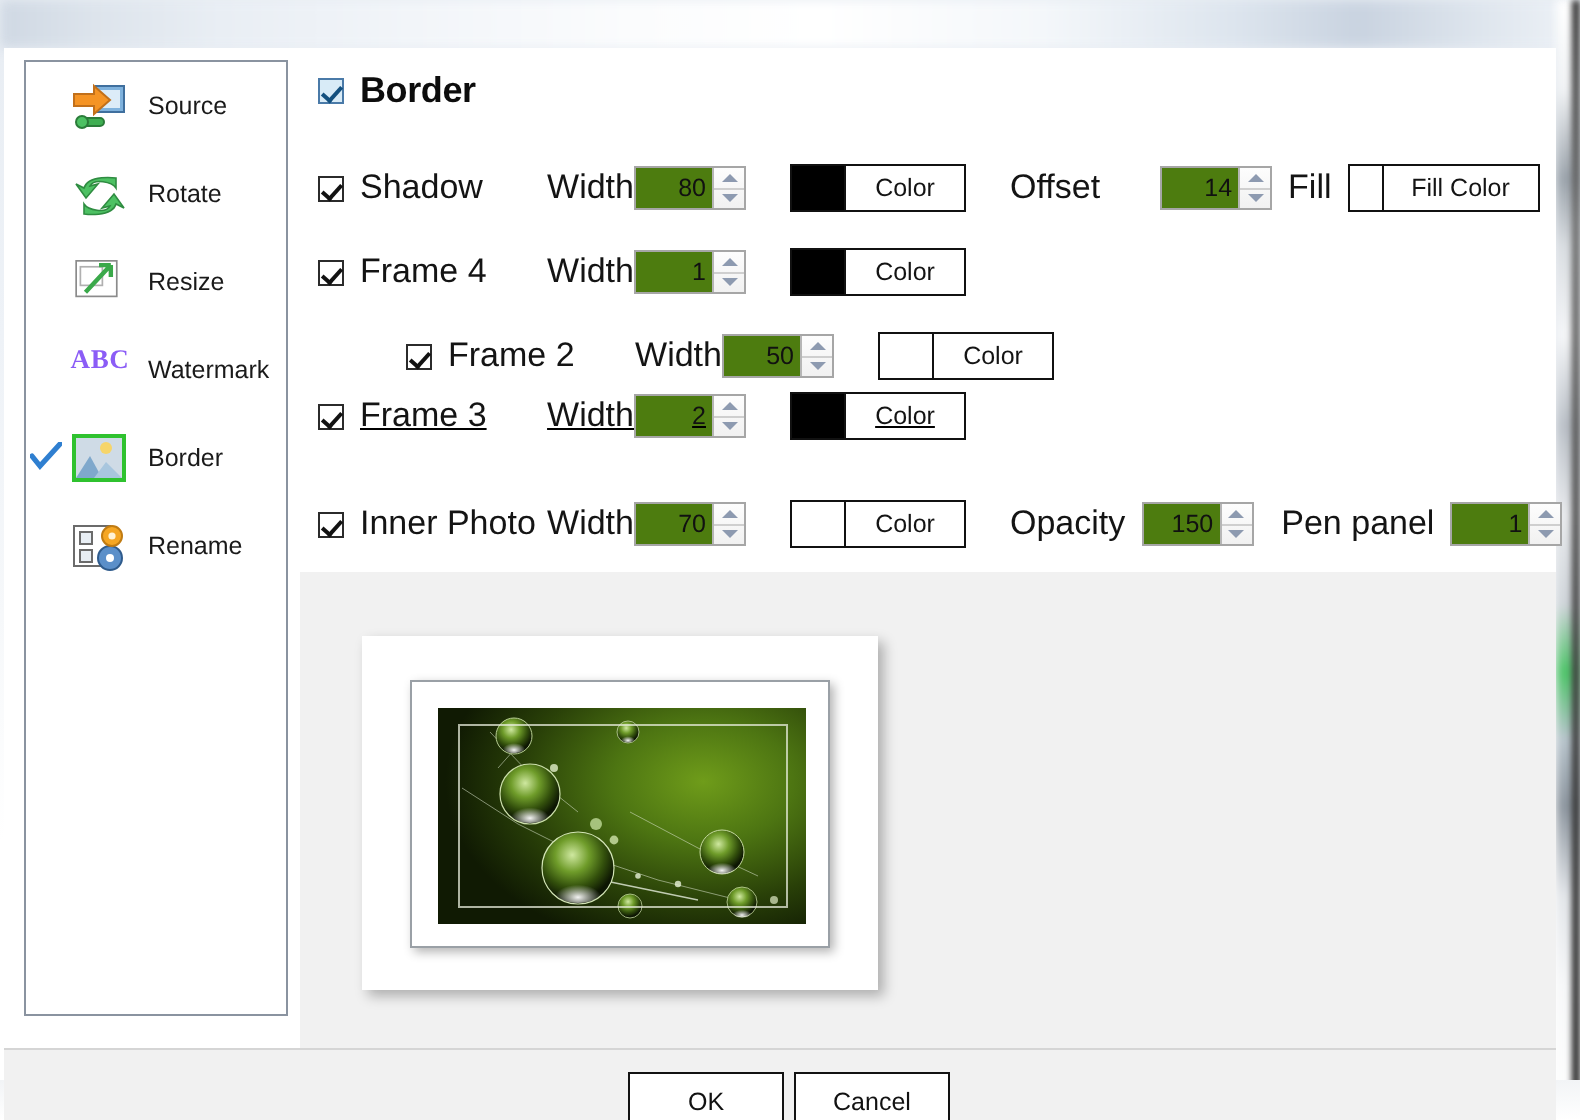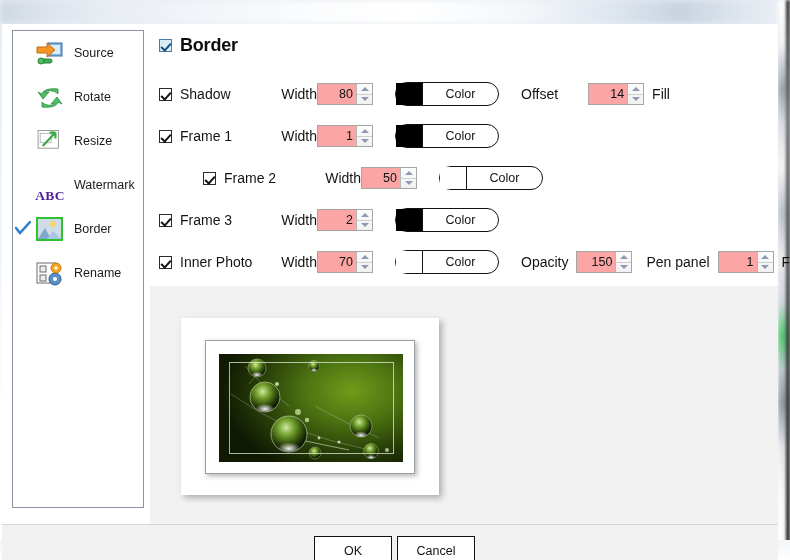--- a/index.html
+++ b/index.html
@@ -178,73 +178,73 @@
   }
   .ico-folder::after {
     content: ""; position: absolute; left: 2px; top: 3px;
     width: 22px; height: 12px;
     background: linear-gradient(to bottom,#fff6dd,#fadf9c);
   }
 
   .ico-target { position: absolute; left: 0; top: 3px; width: 30px; height: 26px; }
   .ico-rotate { position: absolute; left: 1px; top: 3px; width: 28px; height: 26px; }
   .ico-abc {
-    position: absolute; left: 0; top: 18px; width: 30px; height: 16px;
+    position: absolute; left: 0; top: 2px; width: 30px; height: 16px;
     font-family: "Liberation Serif", serif; font-weight: bold;
-    font-size: 13.5px; color: #4c1d95; text-align: center; line-height: 16px;
+    font-size: 13.5px; color: #8b5cf6; text-align: center; line-height: 16px;
     letter-spacing: 0.3px;
   }
   .ico-border {
     position: absolute; left: 1px; top: 3px; width: 27px; height: 24px;
     border: 2px solid #2fc22f; background: #dfe6ec; box-sizing: border-box;
   }
   .ico-rename { position: absolute; left: 1px; top: 3px; width: 28px; height: 26px; }
 
   
   #settings {
     position: absolute; left: 148px; top: 0px; width: 628px; height: 236px;
     background: #ffffff;
   }
   .row {
     position: absolute; left: 0; display: flex; align-items: center; height: 24px;
   }
   #row-title { top: 8px; left: 9px; height: 26px; }
   #row-shadow { top: 58px; left: 9px; }
   #row-frame1 { top: 100px; left: 9px; }
   #row-frame2 { top: 142px; left: 9px; padding-left: 44px; }
-  #row-frame3 { top: 184px; left: 9px; }
+  #row-frame3 { top: 172px; left: 9px; text-decoration: underline; }
   #row-inner  { top: 226px; left: 9px; }
 
   .cb {
     width: 13px; height: 13px; flex: none;
     border: 1px solid #2b2b2b; background: #ffffff;
     box-sizing: border-box; position: relative; margin-right: 8px;
   }
   .cb.blue { border-color: #4a7aa8; background: #d8ebf7; }
   .cb::after {
     content: ""; position: absolute; left: 3px; top: 1px;
     width: 4px; height: 8px;
     border: solid #121212; border-width: 0 2px 2px 0;
     transform: rotate(42deg);
   }
   .cb.blue::after { border-color: #13507f; }
 
   .title-text {
     font-size: 18px; font-weight: bold; color: #0d0d0d; letter-spacing: -0.2px;
   }
   .rowlabel {
-    font-size: 14px; color: #141414; white-space: nowrap;
+    font-size: 17px; color: #141414; white-space: nowrap;
   }
   .lbl-name  { width: 85px; }
   .lbl-width { width: 52px; text-align: right; }
 
   
   .spin {
     width: 56px; height: 22px; flex: none;
-    border: 1px solid #a6a6a6; background: #fca5a5;
+    border: 1px solid #a6a6a6; background: #4d7c0f;
     box-sizing: border-box; display: flex; align-items: stretch;
     position: relative;
   }
   .spin .val {
     flex: 1; text-align: right; font-size: 12.5px; color: #111111;
     padding-right: 3px; line-height: 20px;
   }
   .spin .arrows {
     width: 15px; border-left: 1px solid #b6b6b6;
     display: flex; flex-direction: column;
@@ -269,21 +269,21 @@
   .colorbtn {
     height: 24px; flex: none;
     border: 1px solid #111111; background: #ffffff;
     box-sizing: border-box; display: flex; align-items: stretch;
   }
   .colorbtn .swatch { width: 26px; border-right: 1px solid #111111; }
   .colorbtn .cbl {
     flex: 1; display: flex; align-items: center; justify-content: center;
     font-size: 12.5px; color: #141414; padding: 0 8px; white-space: nowrap;
   }
-  .colorbtn.wide { width: 104px; border-radius: 12px; }
+  .colorbtn.wide { width: 88px; }
   .colorbtn.fill { width: 96px; }
   .colorbtn.fill .swatch { width: 16px; }
 
   .gap-sm { width: 14px; flex: none; }
   .gap-md { width: 22px; flex: none; }
   .gap-lg { width: 30px; flex: none; }
   .gap-xs { width: 8px; flex: none; }
 
   
   #preview-panel {
@@ -461,25 +461,29 @@
         <div class="spin">
           <div class="val">14</div>
           <div class="arrows">
               <div class="up"></div>
               <div class="dn"></div>
             </div>
         </div>
         <div class="gap-xs"></div>
         <div class="rowlabel">Fill</div>
         <div class="gap-xs"></div>
+        <div class="colorbtn fill">
+          <div class="swatch" style="background:#ffffff"></div>
+          <div class="cbl">Fill Color</div>
+        </div>
       </div>
 
       <div class="row" id="row-frame1">
         <div class="cb"></div>
-        <div class="rowlabel lbl-name">Frame 1</div>
+        <div class="rowlabel lbl-name">Frame 4</div>
         <div class="rowlabel lbl-width">Width</div>
         <div class="spin">
           <div class="val">1</div>
           <div class="arrows">
               <div class="up"></div>
               <div class="dn"></div>
             </div>
         </div>
         <div class="gap-md"></div>
         <div class="colorbtn wide">

